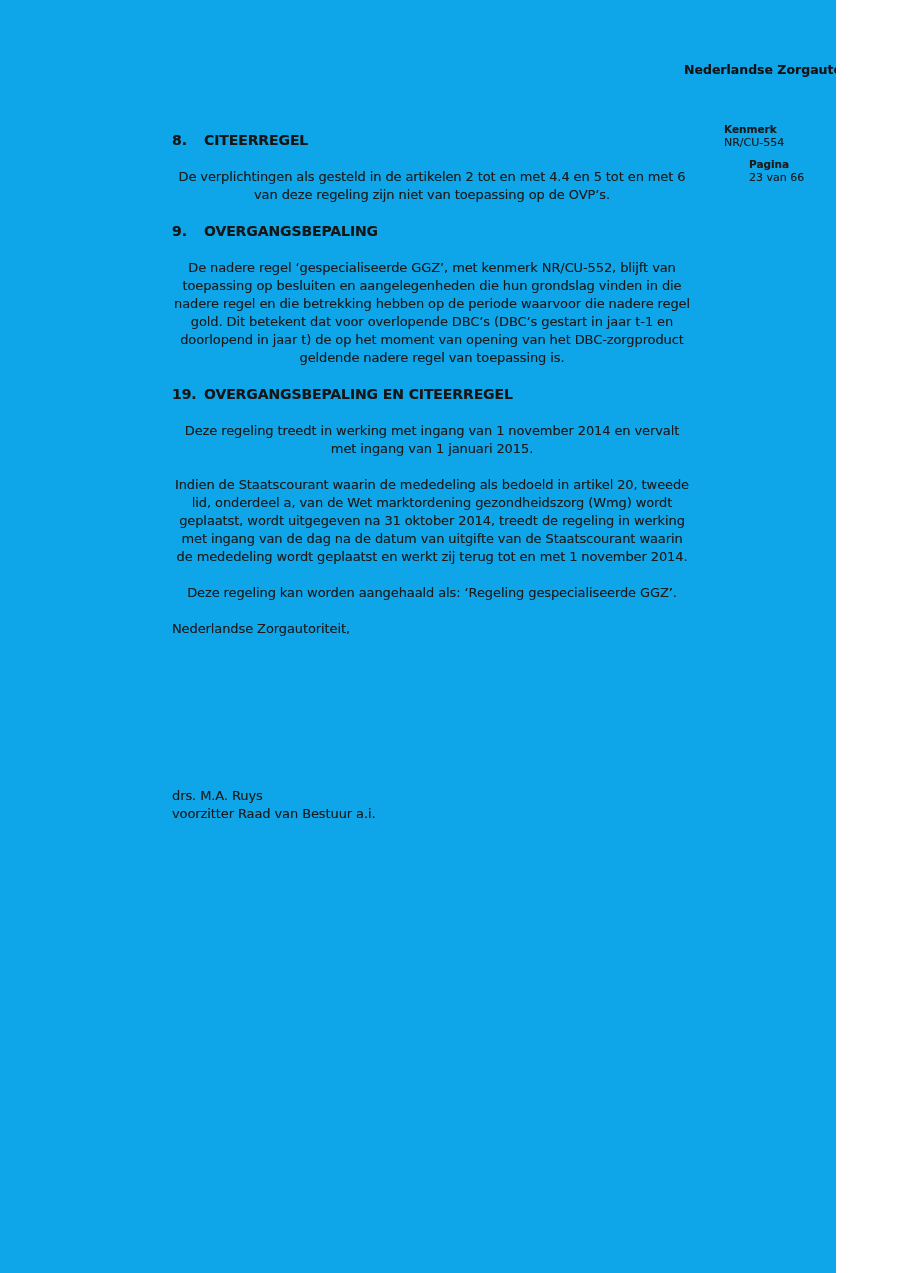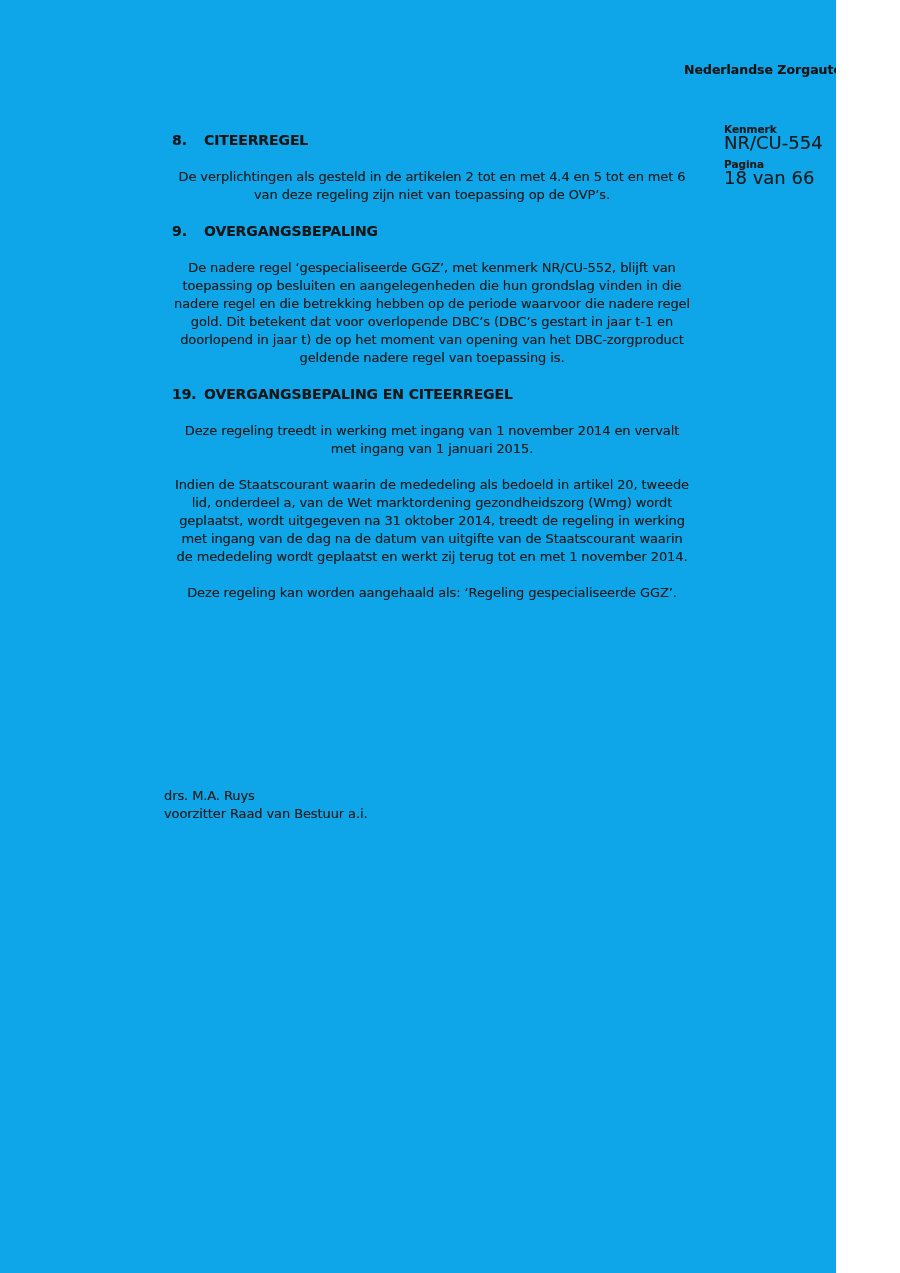--- a/index.html
+++ b/index.html
@@ -26,23 +26,23 @@
     white-space: nowrap;
   }
 
   .meta {
     position: absolute;
     left: 724px;
     top: 123px;
     width: 130px;
     color: #1c1c1c;
   }
-  .meta .group + .group { margin-top: 9px; }
+  .meta .group + .group { margin-top: 9px; margin-left: 25px; }
   .meta .label { font-size: 10.5px; font-weight: bold; line-height: 13px; }
-  .meta .value { font-size: 18px; line-height: 13px; }
+  .meta .value { font-size: 11px; line-height: 13px; }
 
   .content {
     position: absolute;
     left: 172px;
     top: 131px;
     width: 520px;
     font-size: 13px;
     line-height: 18px;
     letter-spacing: -0.1px;
   }
@@ -53,42 +53,42 @@
     font-weight: bold;
     color: #161616;
     margin: 0 0 19px 0;
   }
   .section-h .num { width: 32px; flex: none; }
   p.body { margin: 0 0 18px 0; text-align: center; }
   p.closing { margin: 0; }
 
   .signature {
     position: absolute;
-    left: 164px;
+    left: 172px;
     top: 787px;
     font-size: 13px;
     line-height: 18px;
     letter-spacing: -0.1px;
   }
 </style>
 </head>
 <body>
 
 <div class="page">
 
   <div class="logo">Nederlandse Zorgautoriteit</div>
 
   <aside class="meta">
     <div class="group">
       <div class="label">Kenmerk</div>
       <div class="value">NR/CU-554</div>
     </div>
     <div class="group">
       <div class="label">Pagina</div>
-      <div class="value">18 van 66</div>
+      <div class="value">23 van 66</div>
     </div>
   </aside>
 
   <main class="content">
 
     <section>
       <h2 class="section-h">
         <span class="num">8.</span>
         <span class="ttl">CITEERREGEL</span>
       </h2>
@@ -106,20 +106,21 @@
     <section>
       <h2 class="section-h">
         <span class="num">19.</span>
         <span class="ttl">OVERGANGSBEPALING EN CITEERREGEL</span>
       </h2>
       <p class="body">Deze regeling treedt in werking met ingang van 1 november 2014 en vervalt met ingang van 1 januari 2015.</p>
       <p class="body">Indien de Staatscourant waarin de mededeling als bedoeld in artikel 20, tweede lid, onderdeel a, van de Wet marktordening gezondheidszorg (Wmg) wordt geplaatst, wordt uitgegeven na 31 oktober 2014, treedt de regeling in werking met ingang van de dag na de datum van uitgifte van de Staatscourant waarin de mededeling wordt geplaatst en werkt zij terug tot en met 1 november 2014.</p>
       <p class="body">Deze regeling kan worden aangehaald als: ‘Regeling gespecialiseerde GGZ’.</p>
     </section>
 
+    <p class="closing">Nederlandse Zorgautoriteit,</p>
 
   </main>
 
   <div class="signature">
     <div>drs. M.A. Ruys</div>
     <div>voorzitter Raad van Bestuur a.i.</div>
   </div>
 
 </div>
 

